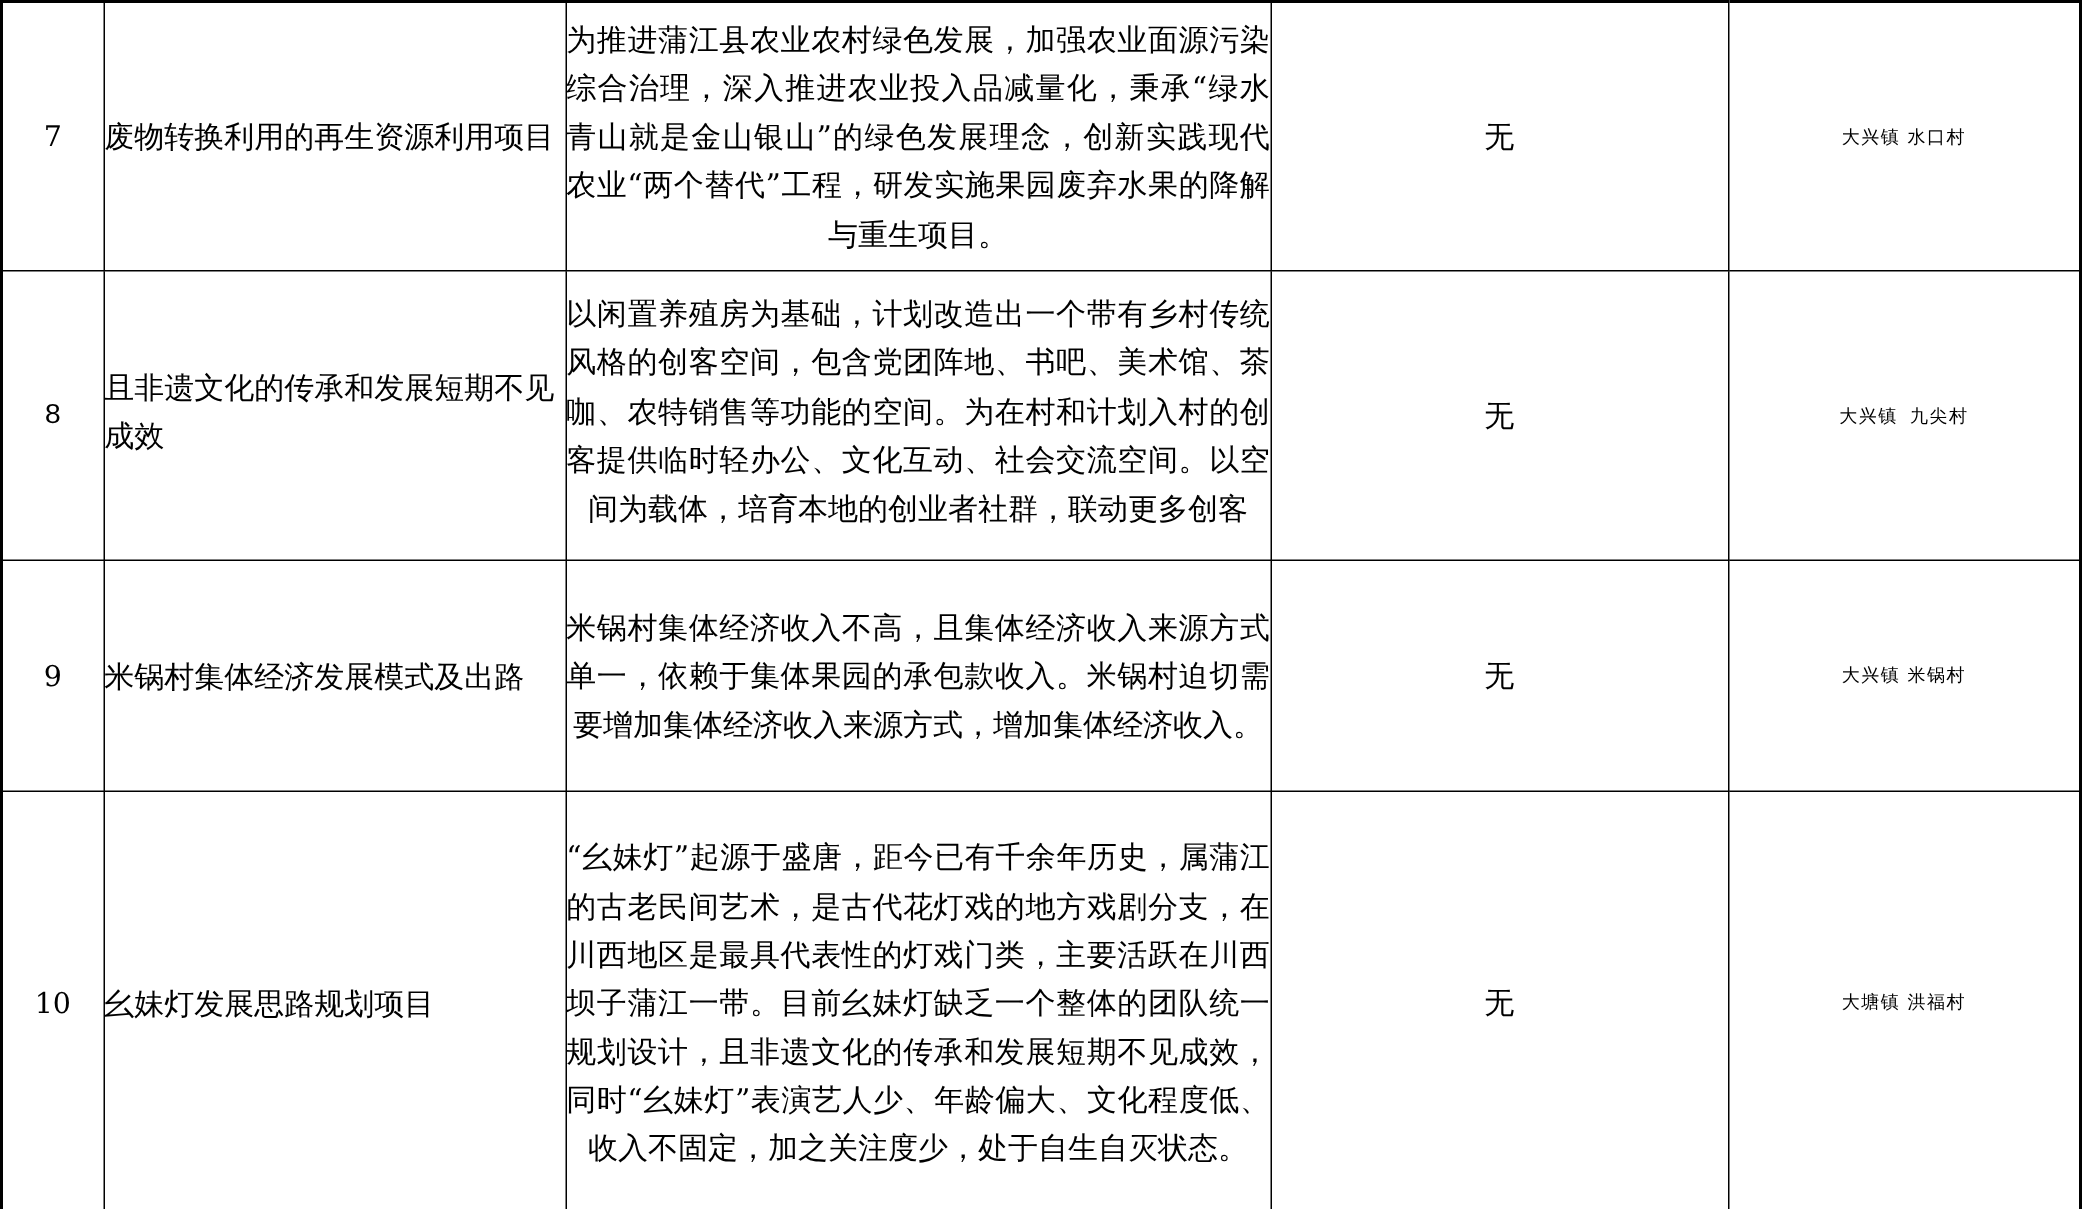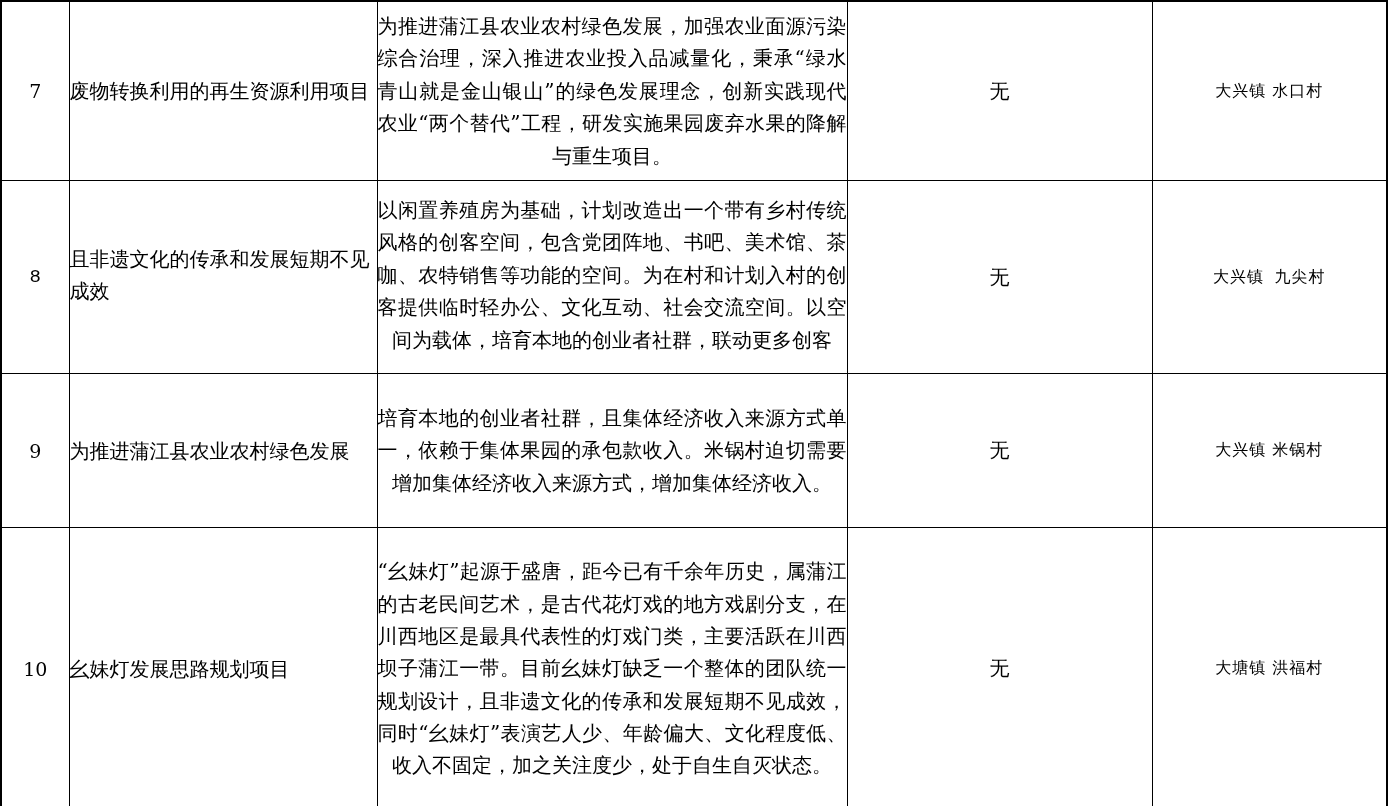--- a/index.html
+++ b/index.html
@@ -54,21 +54,21 @@
     font-size: 20px;
     line-height: 1.62;
     padding: 5px 8px 5px 8px;
   }
   .cell-extra {
     text-align: center;
     font-size: 20px;
   }
   .cell-loc {
     text-align: center;
-    font-size: 16px;
+    font-size: 12px;
     letter-spacing: 1px;
   }
   
   .row-7  td { height: 178px; }
   .row-8  td { height: 192px; font-family: Liberation Mono, monospace; }
   .row-9  td { height: 153px; }
   .row-10 td { height: 281px; }
 </style>
 </head>
 <body>
@@ -91,22 +91,22 @@
     </tr>
     <tr class="row-8">
       <td class="cell-idx">8</td>
       <td class="cell-name">且非遗文化的传承和发展短期不见成效</td>
       <td class="cell-desc">以闲置养殖房为基础，计划改造出一个带有乡村传统风格的创客空间，包含党团阵地、书吧、美术馆、茶咖、农特销售等功能的空间。为在村和计划入村的创客提供临时轻办公、文化互动、社会交流空间。以空间为载体，培育本地的创业者社群，联动更多创客</td>
       <td class="cell-extra">无</td>
       <td class="cell-loc">大兴镇 九尖村</td>
     </tr>
     <tr class="row-9">
       <td class="cell-idx">9</td>
-      <td class="cell-name">为推进蒲江县农业农村绿色发展</td>
-      <td class="cell-desc">培育本地的创业者社群，且集体经济收入来源方式单一，依赖于集体果园的承包款收入。米锅村迫切需要增加集体经济收入来源方式，增加集体经济收入。</td>
+      <td class="cell-name">米锅村集体经济发展模式及出路</td>
+      <td class="cell-desc">米锅村集体经济收入不高，且集体经济收入来源方式单一，依赖于集体果园的承包款收入。米锅村迫切需要增加集体经济收入来源方式，增加集体经济收入。</td>
       <td class="cell-extra">无</td>
       <td class="cell-loc">大兴镇 米锅村</td>
     </tr>
     <tr class="row-10">
       <td class="cell-idx">10</td>
       <td class="cell-name">幺妹灯发展思路规划项目</td>
       <td class="cell-desc">“幺妹灯”起源于盛唐，距今已有千余年历史，属蒲江的古老民间艺术，是古代花灯戏的地方戏剧分支，在川西地区是最具代表性的灯戏门类，主要活跃在川西坝子蒲江一带。目前幺妹灯缺乏一个整体的团队统一规划设计，且非遗文化的传承和发展短期不见成效，同时“幺妹灯”表演艺人少、年龄偏大、文化程度低、收入不固定，加之关注度少，处于自生自灭状态。</td>
       <td class="cell-extra">无</td>
       <td class="cell-loc">大塘镇 洪福村</td>
     </tr>

